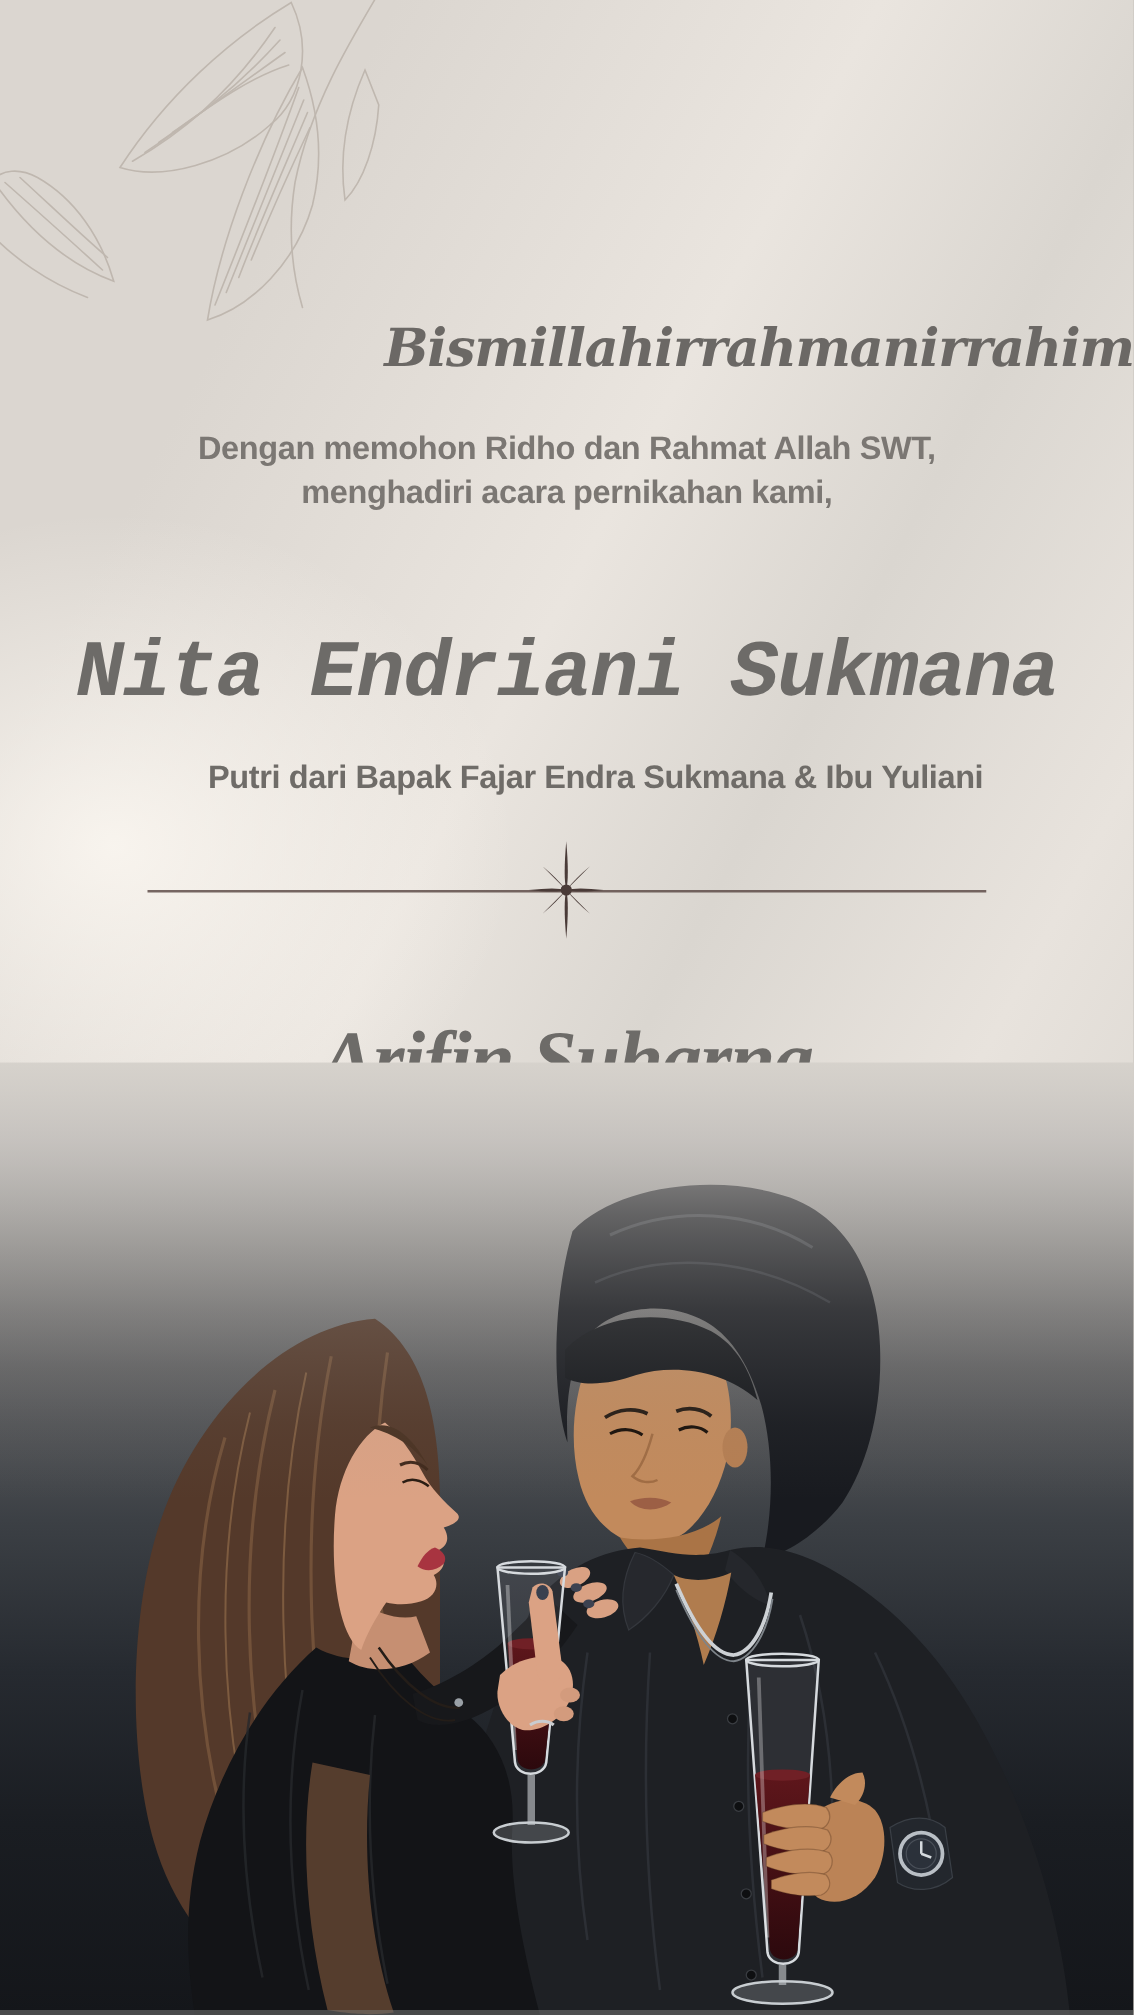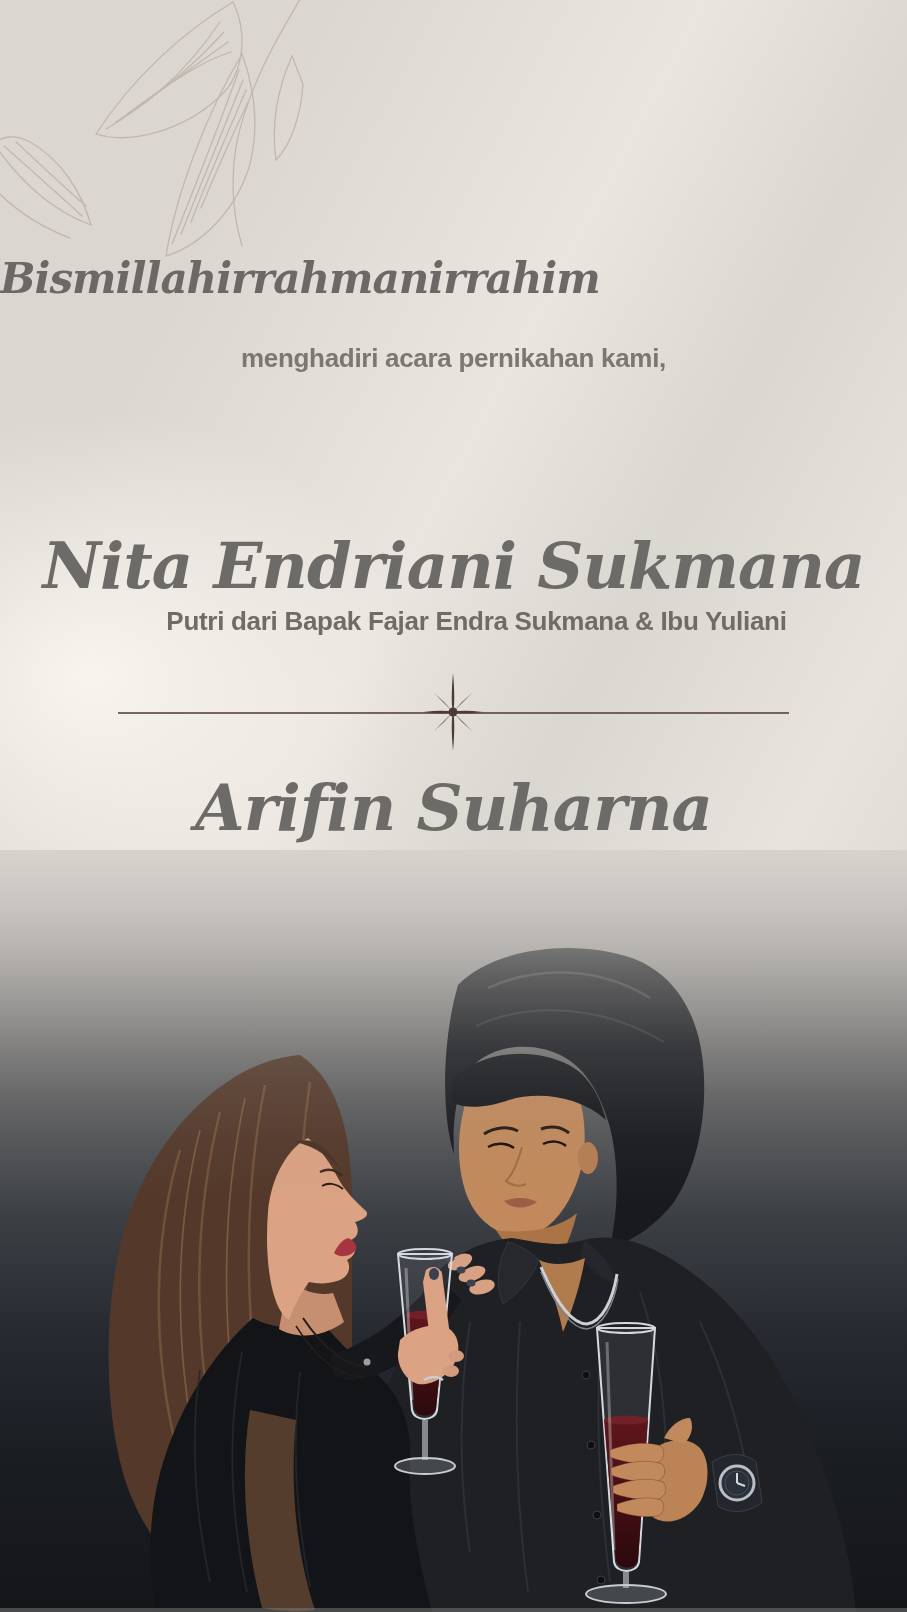--- a/index.html
+++ b/index.html
@@ -6,33 +6,33 @@
   .page{
     position:relative;width:907px;height:1612px;margin:0 auto;overflow:hidden;
     background:
       radial-gradient(ellipse 520px 430px at 10% 42%, rgba(252,248,242,.85), rgba(252,248,242,0) 62%),
       linear-gradient(118deg,#dbd6d0 18%,#eae5df 40%,#dad6d0 54%,#e8e3dd 70%,#d7d3cd 88%),
       #dcd8d2;
     font-family:"Liberation Sans", sans-serif;
   }
   .leaf-art{position:absolute;top:-6px;left:-10px;opacity:.72;}
   .bismillah{
-    position:absolute;top:256px;left:0;width:100%;text-align:left;
+    position:absolute;top:256px;left:0;width:100%;text-align:right;
     font:italic 700 42px/1.1 "DejaVu Serif", serif;color:#6b6865;letter-spacing:-1px;
   }
   .opening{
     position:absolute;top:341px;left:0;width:100%;text-align:center;
     font:700 26px/35px "Liberation Sans", sans-serif;color:#7b7773;letter-spacing:-.3px;
   }
   .big-name{
     position:absolute;left:0;width:100%;text-align:center;margin:0;
     font:italic 700 64px/1 "DejaVu Serif", serif;color:#6d6b68;letter-spacing:-1px;
   }
-  .bride-name{top:534px;}
-  .groom-name{top:776px;}
+  .bride-name{top:508px;font-family:Liberation Mono, monospace;}
+  .groom-name{top:816px;font-family:Liberation Serif, serif;}
   .parents{
     position:absolute;left:0;width:100%;text-align:center;
     font:700 26px/30px "Liberation Sans", sans-serif;color:#6f6c68;letter-spacing:-.3px;padding-left:23px;
   }
   .bride-parents{top:606px;}
   .groom-parents{top:866px;}
   .divider-line{position:absolute;top:712px;left:118px;width:671px;height:0;
     border-top:2px solid rgba(86,68,64,.8);}
   .divider-star{position:absolute;top:672px;left:421px;}
   .photo{position:absolute;top:850px;left:0;width:907px;height:762px;}
@@ -58,20 +58,21 @@
     <path d="M4,150 C29,186 60,216 101,231 C91,196 70,165 40,148 C25,140 12,142 4,150 Z"></path>
     <path d="M14,152 C40,175 68,200 92,222"></path>
     <path d="M26,148 C50,170 74,193 96,212"></path>
     <path d="M302,62 C287,96 281,131 286,166 C301,151 311,121 313,90 Z"></path>
     <path d="M0,190 C20,212 48,232 80,244"></path>
   </svg>
 
   <div class="bismillah">Bismillahirrahmanirrahim</div>
 
   <div class="opening">
+    <div>Dengan memohon Ridho dan Rahmat Allah SWT,</div>
     <div>menghadiri acara pernikahan kami,</div>
   </div>
 
   <h1 class="big-name bride-name">Nita Endriani Sukmana</h1>
   <div class="parents bride-parents">Putri dari Bapak Fajar Endra Sukmana &amp; Ibu Yuliani</div>
 
   <div class="divider-line"></div>
   <svg class="divider-star" width="64" height="80" viewBox="0 0 64 80">
     <g fill="#4a3b38">
       <path d="M32,1 Q34.5,30 32,40 Q29.5,30 32,1 Z"></path>

